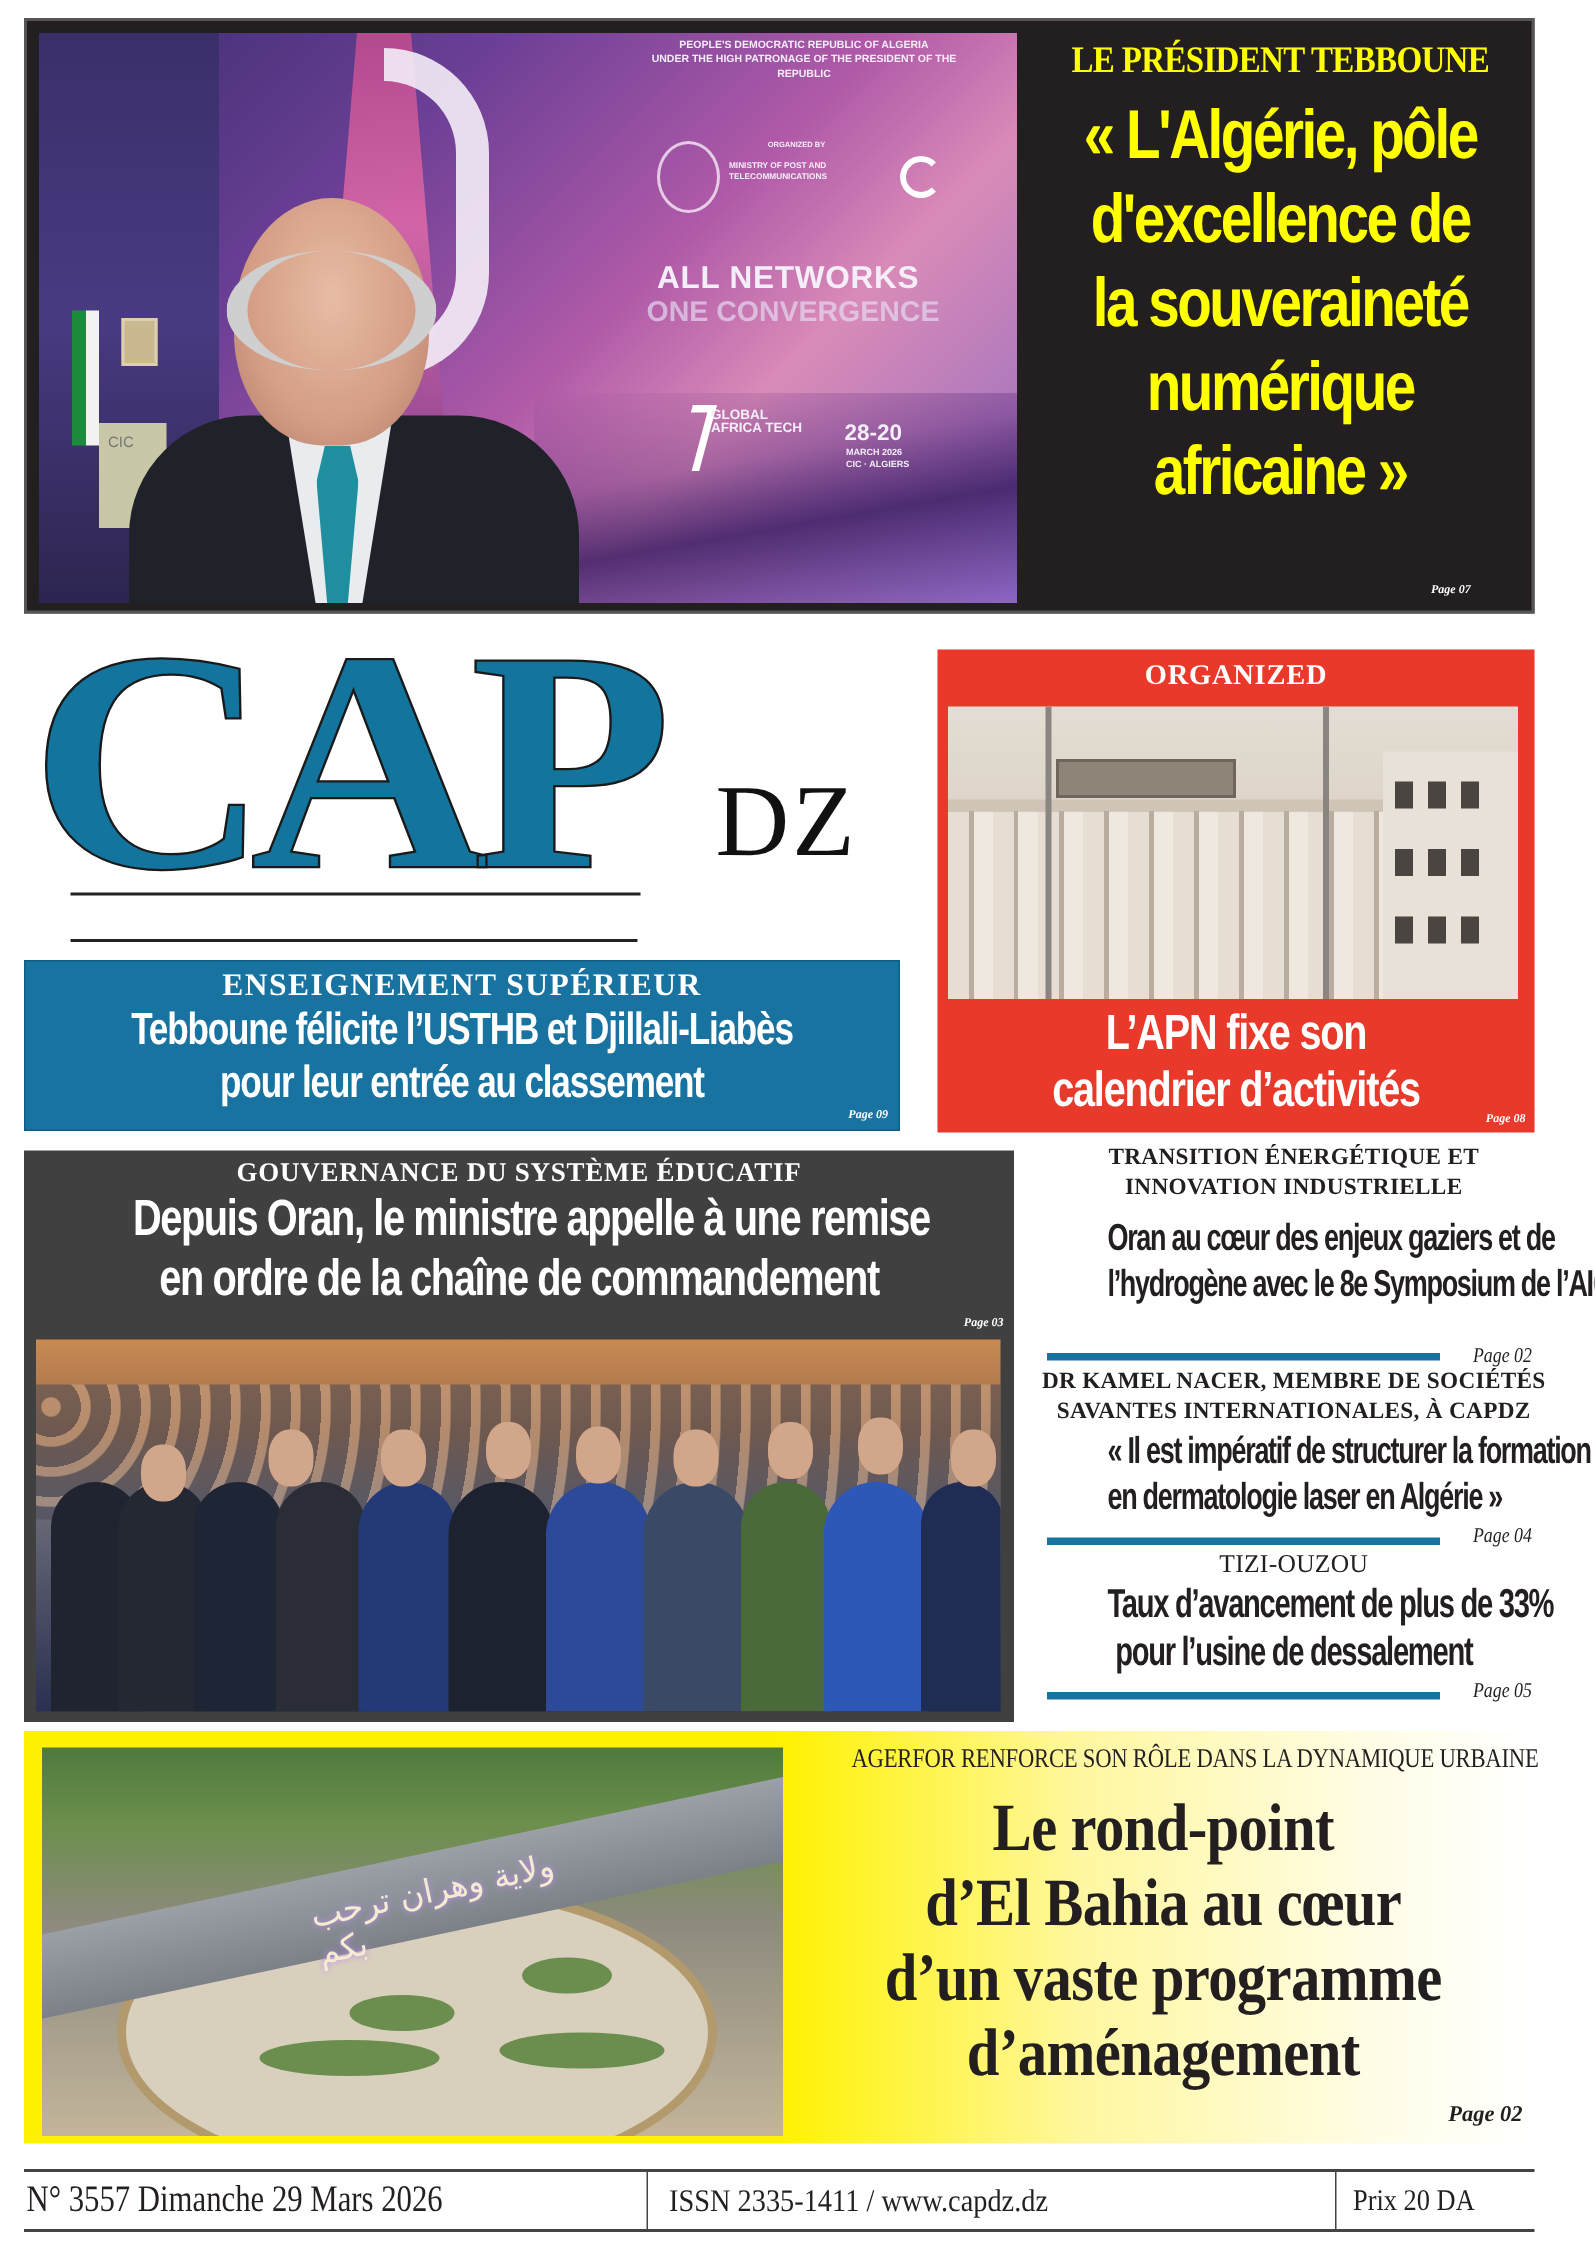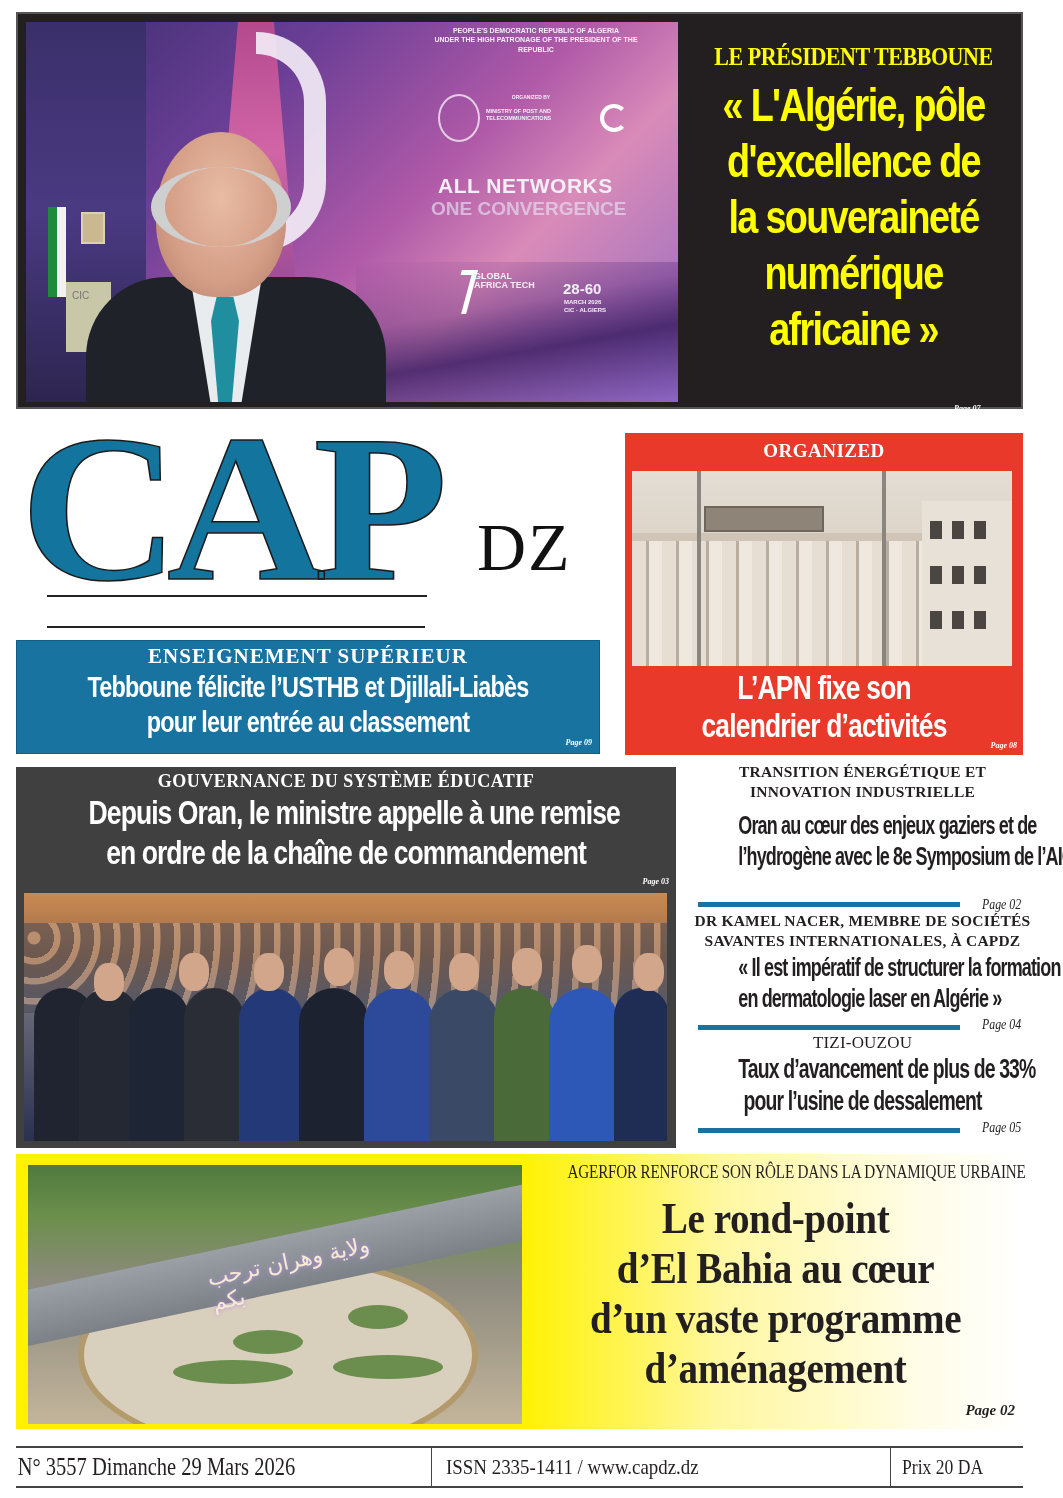--- a/index.html
+++ b/index.html
@@ -44,21 +44,21 @@
   .at-logo { left: 574px; top: 82px; width: 28px; height: 28px; border-radius: 50%; border: 4px solid #fff; border-right-color: transparent; }
   .screen-allnet { left: 412px; top: 152px; width: 240px; font-size: 21px; font-weight: bold; letter-spacing: .5px; text-align:left; }
   .screen-conv { left: 405px; top: 176px; width: 250px; font-size: 19px; font-weight: bold; color: rgba(230,225,245,.65); text-align:left; }
   .screen-gat { left: 448px; top: 250px; width: 70px; font-size: 9px; font-weight: bold; line-height: 1.05; text-align:left; }
   .screen-gat-mark { left: 430px; top: 248px; width: 16px; height: 44px; border-right: 5px solid #fff; border-top: 5px solid #fff; transform: skewX(-15deg); }
   .screen-dates { left: 537px; top: 258px; width: 70px; font-size: 15px; font-weight: bold; text-align:left; }
   .screen-month { left: 538px; top: 276px; width: 70px; font-size: 6px; font-weight: bold; text-align:left; line-height: 1.4; }
   .city-lights { left: 330px; top: 240px; width: 330px; height: 140px;
     background: linear-gradient(170deg, transparent 0%, rgba(90,40,120,.4) 35%, rgba(60,30,100,.85) 60%, rgba(140,100,200,.6) 100%); }
 
-  .hero-text { left: 668px; top: 8px; width: 335px; height: 380px; text-align: center; color: #ffff00; margin-top: 16px; }
+  .hero-text { left: 668px; top: 8px; width: 335px; height: 380px; text-align: center; color: #ffff00; }
   .hero-kicker { font-family: "Liberation Serif", serif; font-weight: bold; font-size: 25px; letter-spacing: -0.5px; margin-top: 5px; transform: scaleX(.88); }
   .hero-headline { font-family: "Liberation Sans", sans-serif; font-weight: bold; font-size: 46px; line-height: 56px; letter-spacing: -2px; margin-top: 6px; transform: scaleX(.82); transform-origin: center top; white-space: nowrap; }
   .page-ref { font-family: "Liberation Serif", serif; font-style: italic; font-weight: bold; font-size: 11px; }
   .hero-page { left: 268px; top: 366px; color: #ffffff; font-size: 8px; }
 
   
   .mast { left: 20px; top: 418px; width: 590px; height: 215px; }
   .mast-cap { left: 0; top: 0; font-family: "Liberation Serif", serif; font-weight: bold; font-size: 210px; line-height: 180px;
     color: #13749d; letter-spacing: -12px; -webkit-text-stroke: 1.5px #1a1a1a; transform: scaleX(1.05); transform-origin: left top; }
   .mast-dz { left: 457px; top: 95px; font-family: "Liberation Serif", serif; font-size: 68px; line-height: 68px; color: #111; letter-spacing: 2px; }
@@ -148,21 +148,21 @@
       <div>UNDER THE HIGH PATRONAGE OF THE PRESIDENT OF THE REPUBLIC</div>
     </div>
     <div class="abs emblem"></div>
     <div class="abs screen-text screen-org">ORGANIZED BY</div>
     <div class="abs screen-text screen-ministry">MINISTRY OF POST AND TELECOMMUNICATIONS</div>
     <div class="abs at-logo"></div>
     <div class="abs screen-text screen-allnet">ALL NETWORKS</div>
     <div class="abs screen-text screen-conv">ONE CONVERGENCE</div>
     <div class="abs screen-gat-mark"></div>
     <div class="abs screen-text screen-gat">GLOBAL AFRICA TECH</div>
-    <div class="abs screen-text screen-dates">28-60</div>
+    <div class="abs screen-text screen-dates">28-20</div>
     <div class="abs screen-text screen-month">
       <div>MARCH 2026</div>
       <div>CIC · ALGIERS</div>
     </div>
     <div class="abs person">
       <div class="suit"></div>
       <div class="shirt"></div>
       <div class="tie"></div>
       <div class="face"></div>
       <div class="hair"></div>

